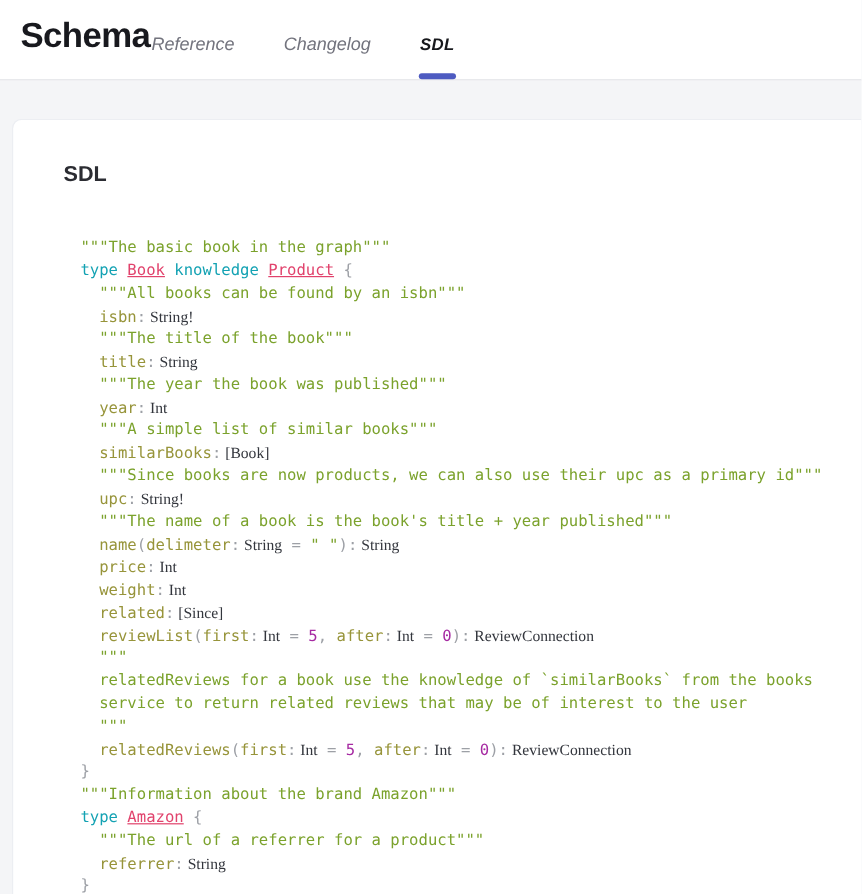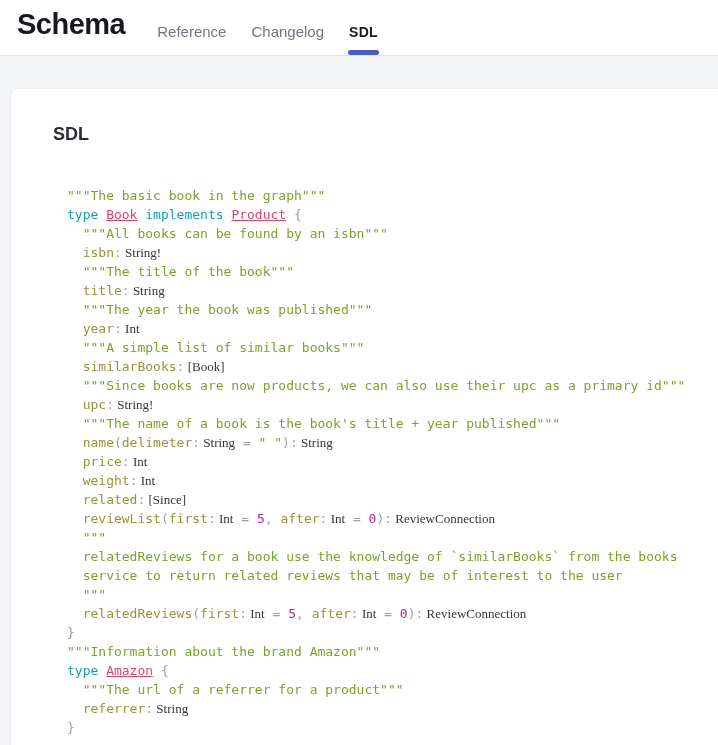--- a/index.html
+++ b/index.html
@@ -6,28 +6,28 @@
     --accent:#4e5bc1; --c-desc:#7ba22c; --c-kw:#13a2b3; --c-type:#e1426c;
     --c-field:#97943a; --c-scalar:#33363d; --c-punct:#9da0a6; --c-num:#a62aa2;
   }
   *{box-sizing:border-box;}
   html,body{margin:0;padding:0;}
   body{
     width:718px;height:745px;overflow:hidden;background:#f4f5f7;
     font-family:"Liberation Sans", sans-serif;
   }
   .header{
-    background:#fff;height:56px;border-bottom:1px solid #e3e4e8;
+    background:#fff;height:67px;border-bottom:1px solid #e3e4e8;
     display:flex;align-items:stretch;padding-left:17px;
   }
   .page-title{
     margin:0;align-self:center;margin-top:-6px;
     font-size:29px;font-weight:700;color:#18191e;letter-spacing:-0.5px;
   }
-  .tabs{display:flex;margin-left:31px;gap:23px;}
+  .tabs{display:flex;gap:39px;font-style:italic;}
   .tab{
     display:flex;align-items:center;position:relative;
     font-size:15px;color:#73747e;cursor:pointer;padding:8px 1px 0 1px;
   }
   .tab.active{color:#17181c;font-weight:700;font-size:14px;letter-spacing:.3px;}
   .tab.active::after{
     content:"";position:absolute;left:0;right:0;bottom:0;height:5px;
     border-radius:4px;background:var(--accent);
   }
   .card{
@@ -60,21 +60,21 @@
     <div class="tab">Changelog</div>
     <div class="tab active">SDL</div>
   </nav>
 </header>
 
 <main>
   <section class="card">
     <h2 class="card-heading">SDL</h2>
     <div class="code">
         <div class="code-line"><span class="tok-d">"""The basic book in the graph"""</span></div>
-        <div class="code-line"><span class="tok-k">type</span><span class="tok-p"> </span><span class="tok-t">Book</span><span class="tok-p"> </span><span class="tok-k">implements</span><span class="tok-p"> </span><span class="tok-t">Product</span><span class="tok-p"> {</span></div>
+        <div class="code-line"><span class="tok-k">type</span><span class="tok-p"> </span><span class="tok-t">Book</span><span class="tok-p"> </span><span class="tok-k">knowledge</span><span class="tok-p"> </span><span class="tok-t">Product</span><span class="tok-p"> {</span></div>
         <div class="code-line"><span class="tok-d">  """All books can be found by an isbn"""</span></div>
         <div class="code-line"><span class="tok-p">  </span><span class="tok-f">isbn</span><span class="tok-p">:</span><span class="tok-s"> String!</span></div>
         <div class="code-line"><span class="tok-d">  """The title of the book"""</span></div>
         <div class="code-line"><span class="tok-p">  </span><span class="tok-f">title</span><span class="tok-p">:</span><span class="tok-s"> String</span></div>
         <div class="code-line"><span class="tok-d">  """The year the book was published"""</span></div>
         <div class="code-line"><span class="tok-p">  </span><span class="tok-f">year</span><span class="tok-p">:</span><span class="tok-s"> Int</span></div>
         <div class="code-line"><span class="tok-d">  """A simple list of similar books"""</span></div>
         <div class="code-line"><span class="tok-p">  </span><span class="tok-f">similarBooks</span><span class="tok-p">:</span><span class="tok-s"> [Book]</span></div>
         <div class="code-line"><span class="tok-d">  """Since books are now products, we can also use their upc as a primary id"""</span></div>
         <div class="code-line"><span class="tok-p">  </span><span class="tok-f">upc</span><span class="tok-p">:</span><span class="tok-s"> String!</span></div>

